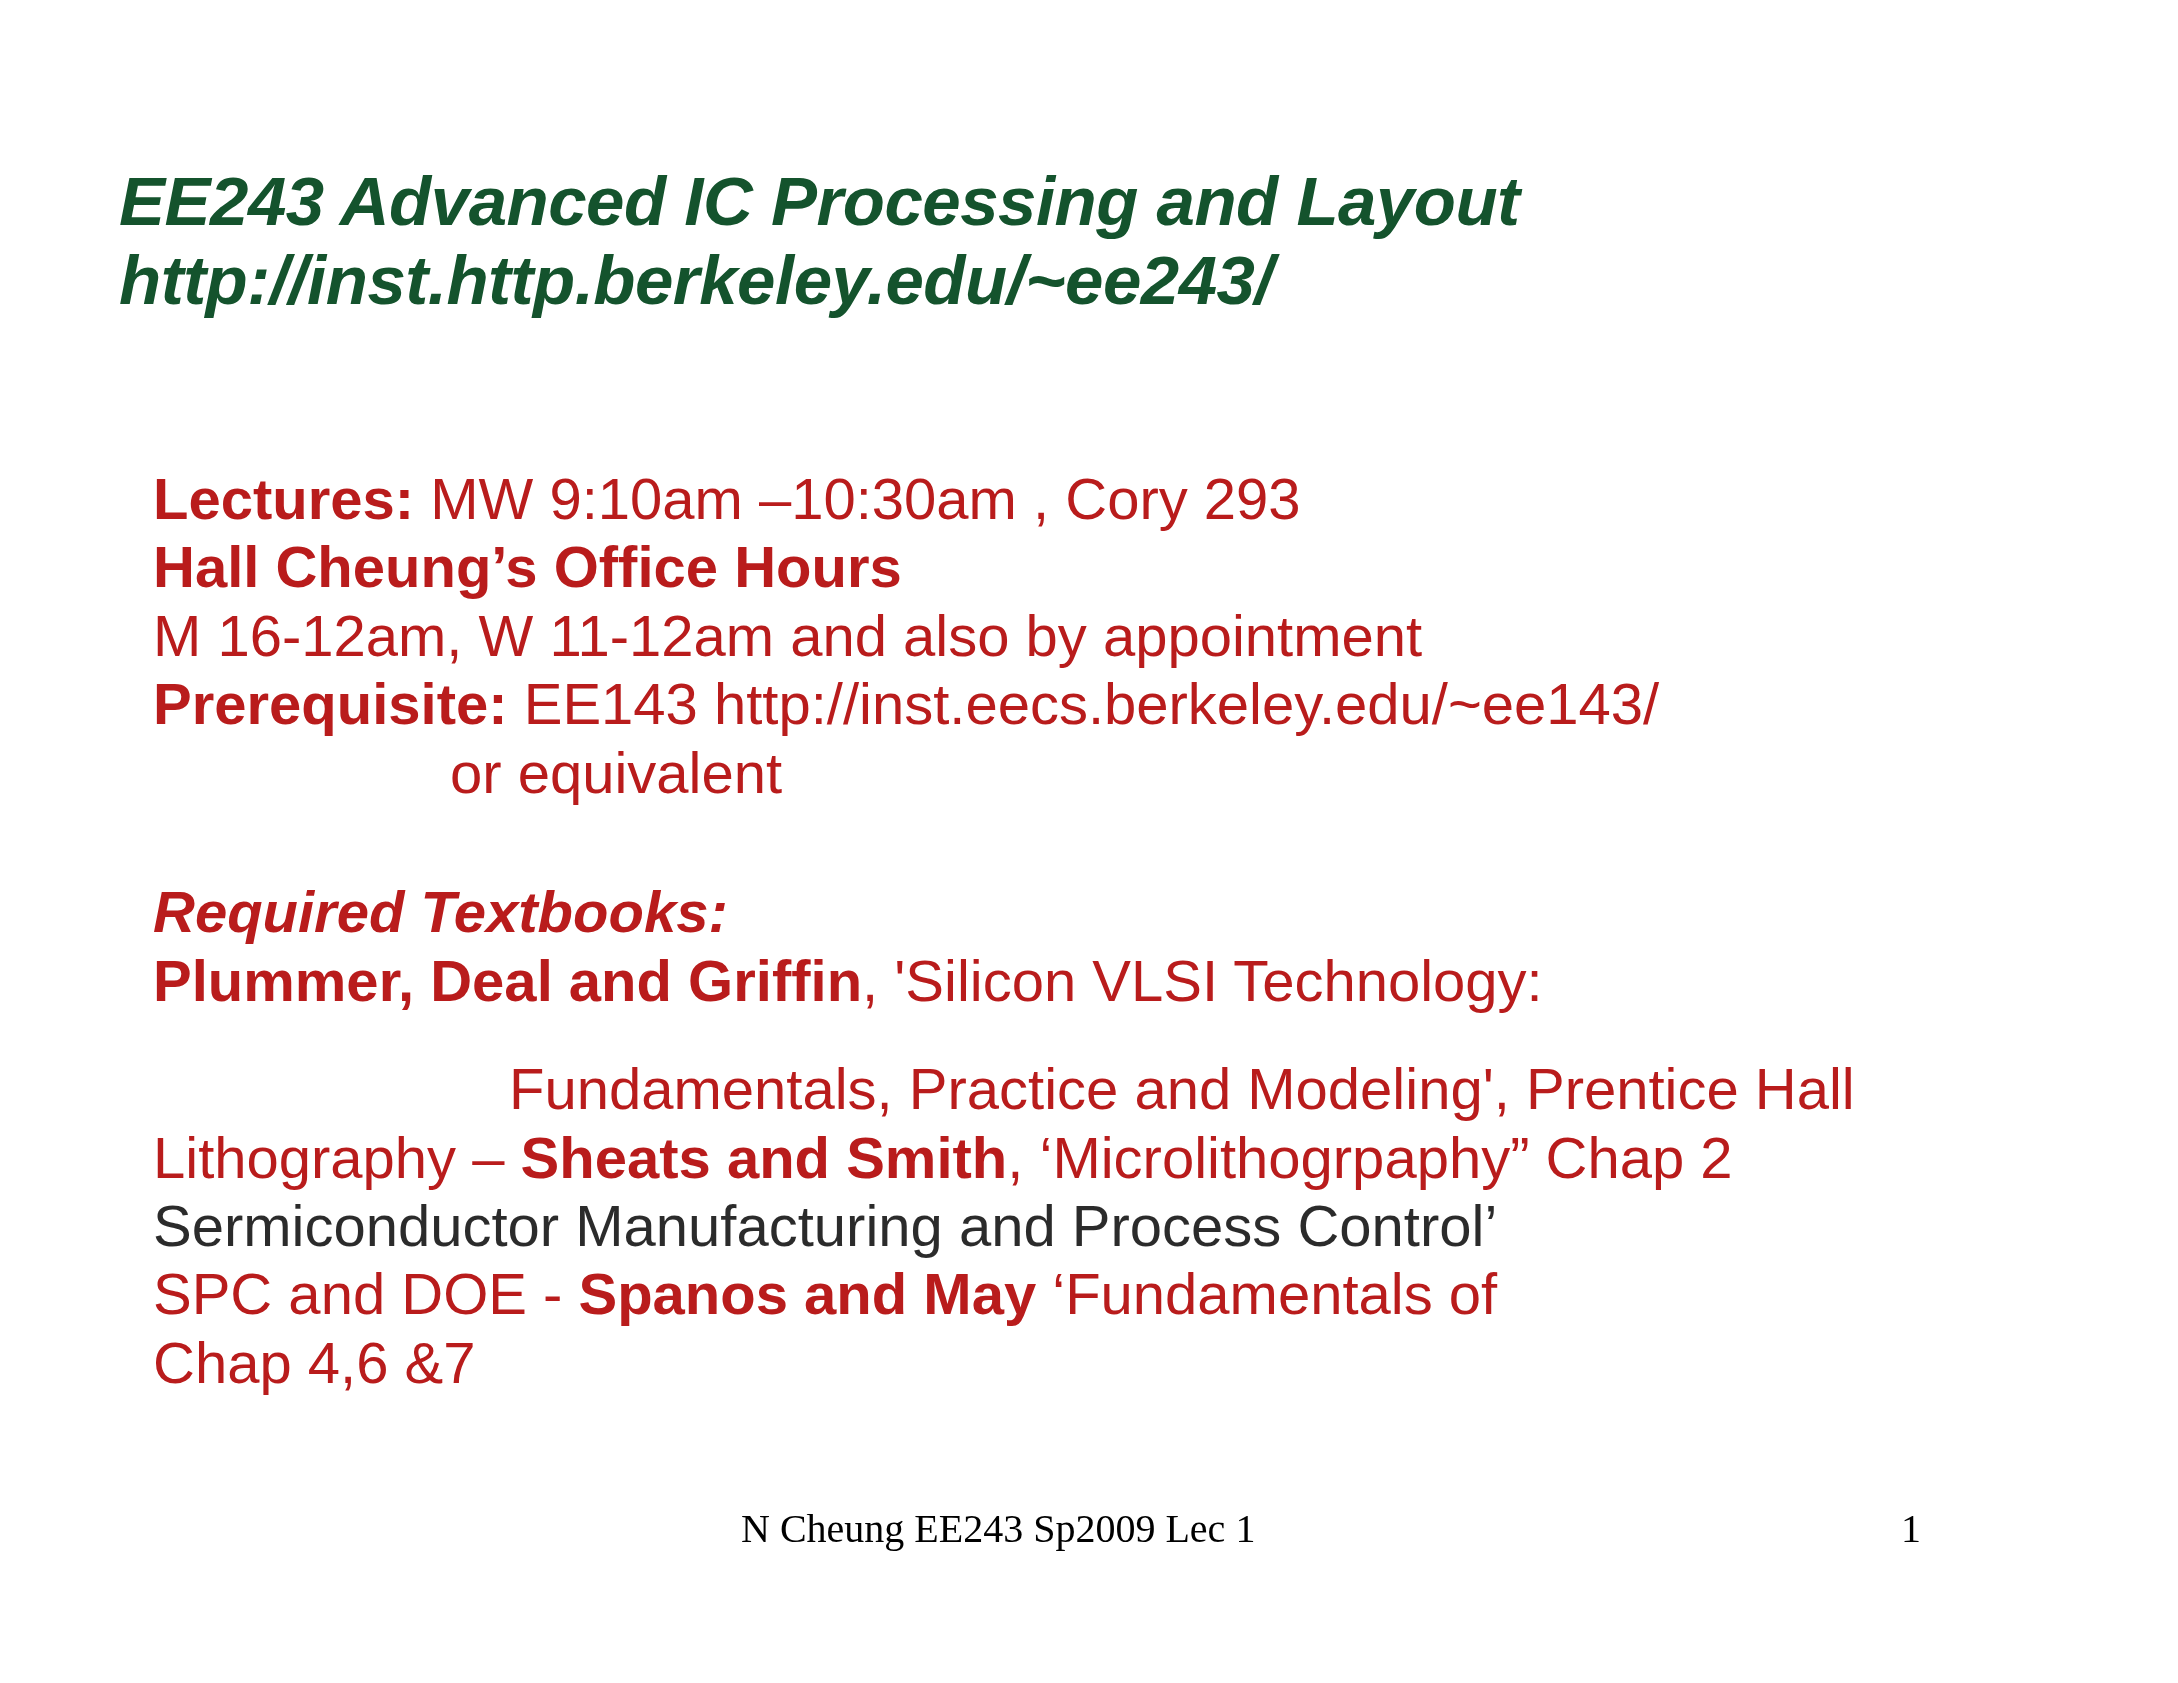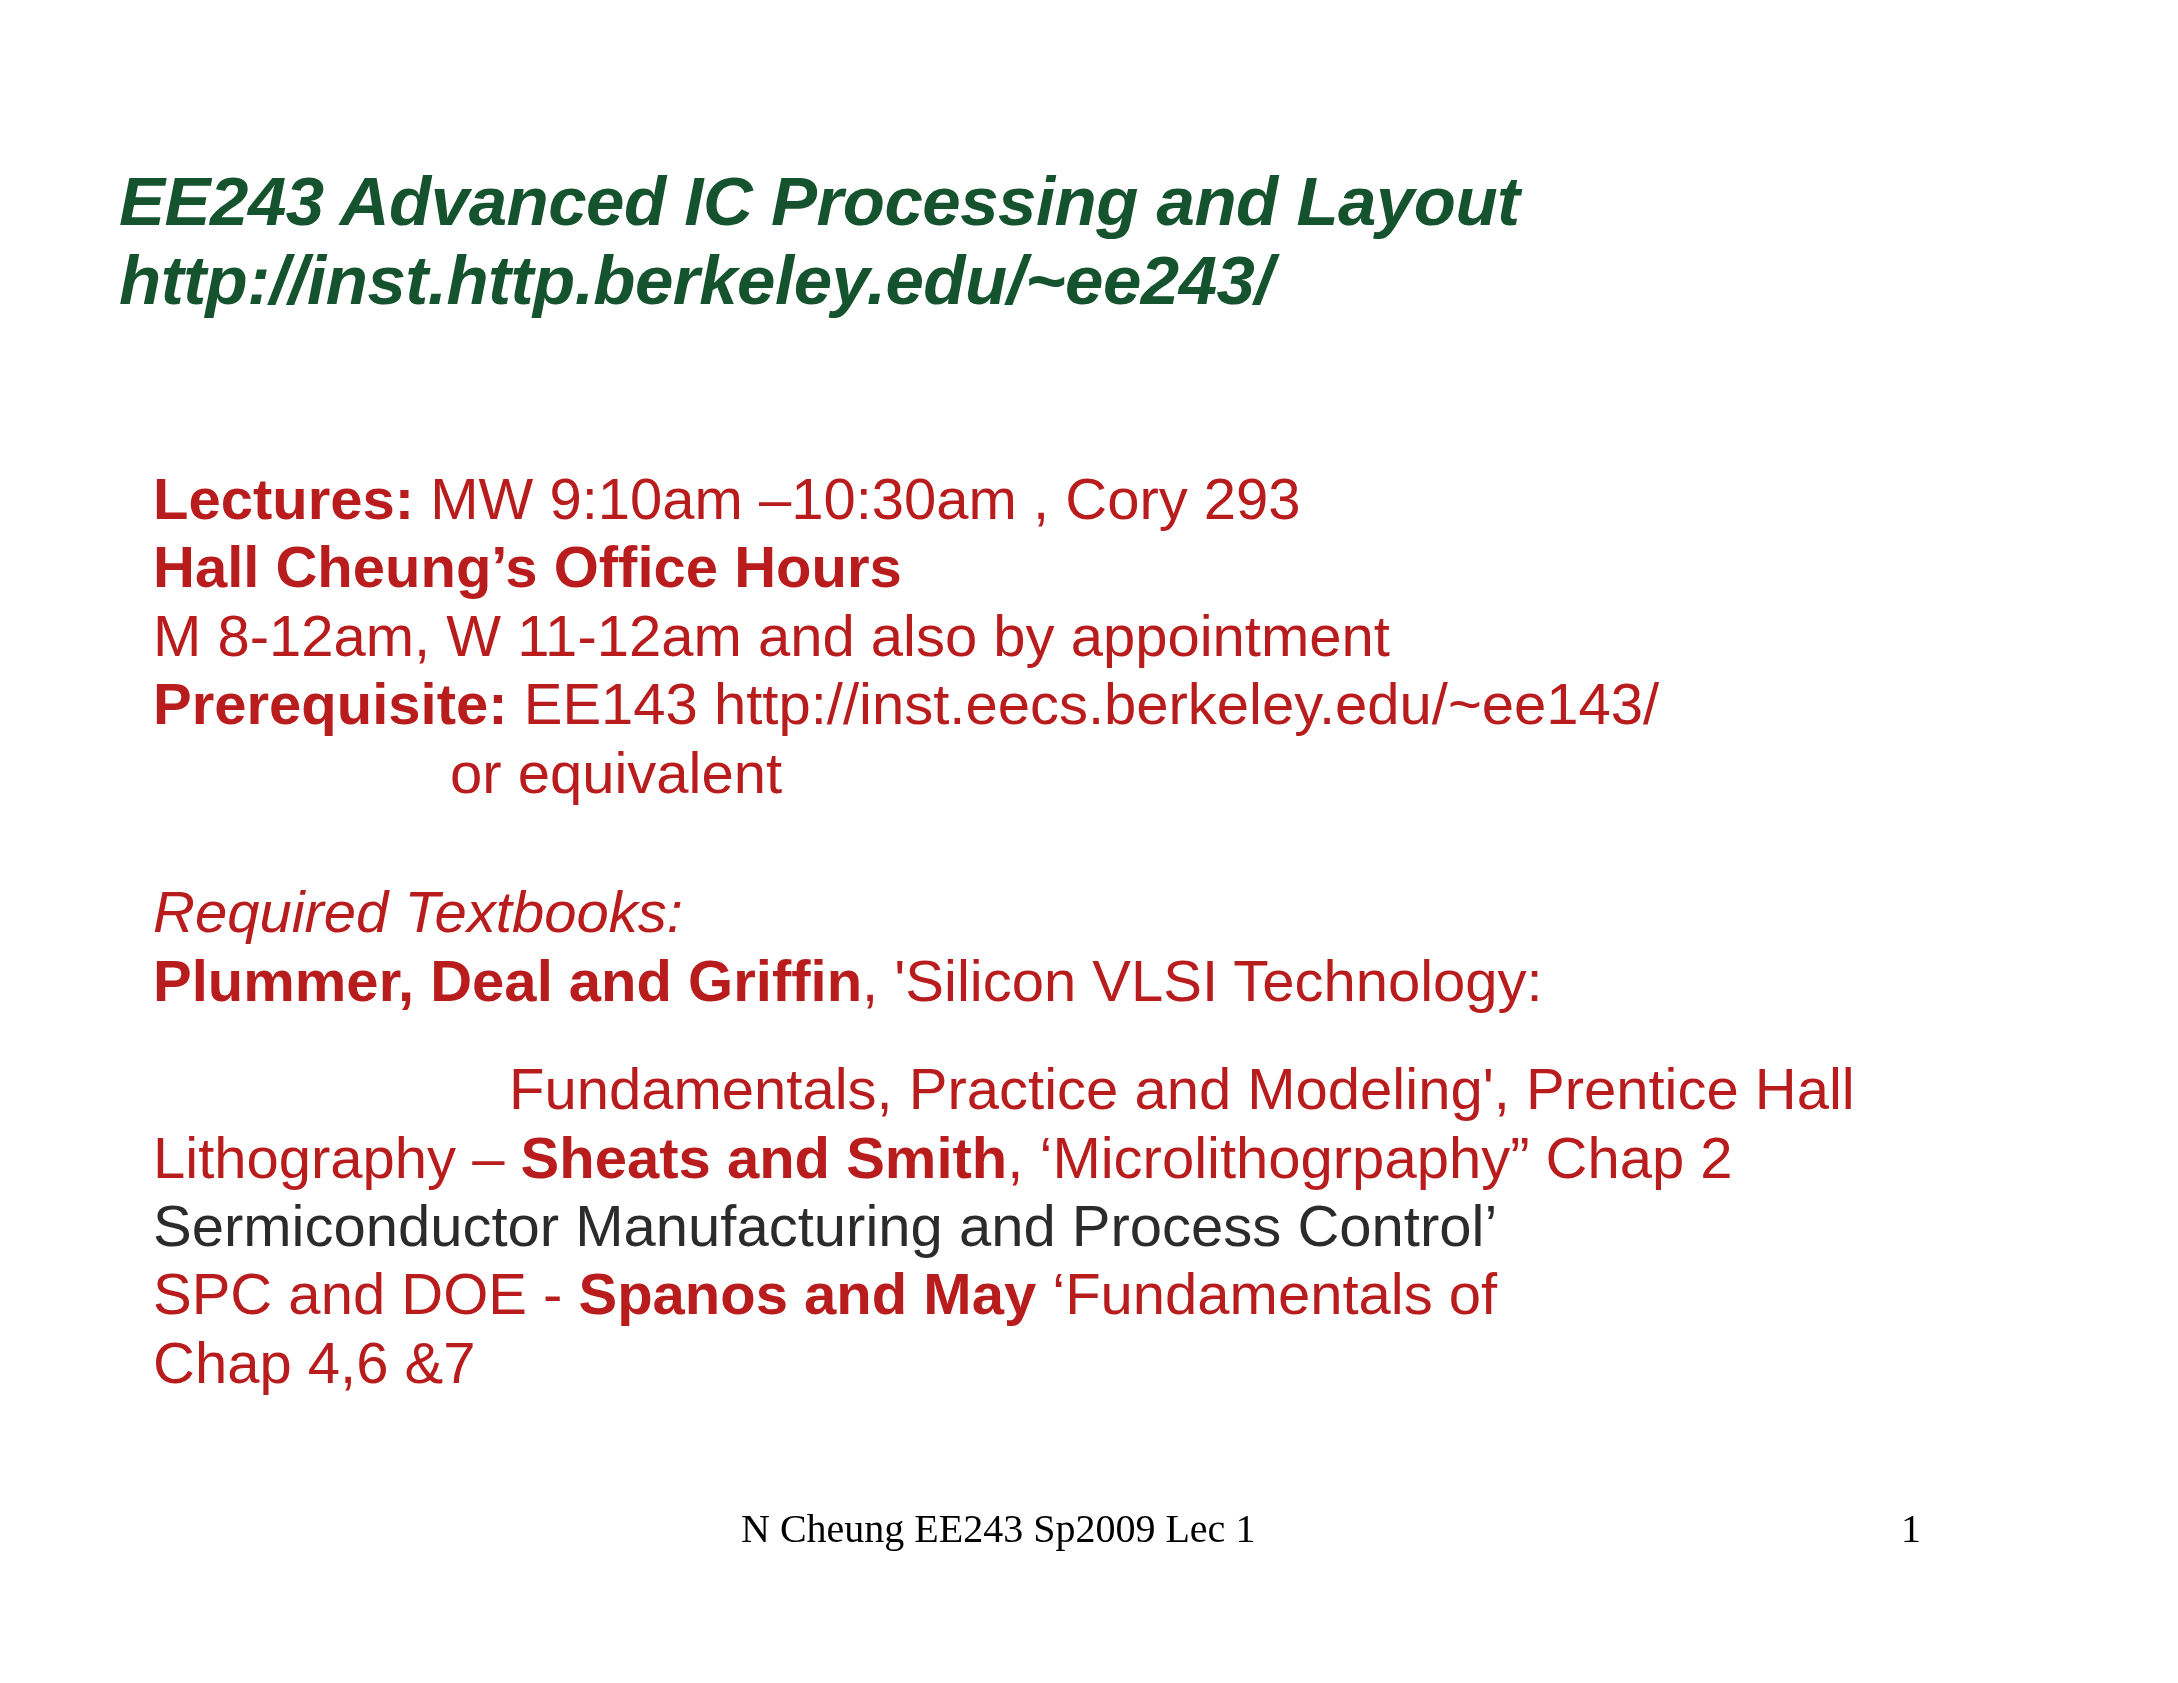--- a/index.html
+++ b/index.html
@@ -43,21 +43,21 @@
     top: 465px;
     width: 1960px;
   }
   .line {
     font-size: 58px;
     line-height: 1.18;
     color: #b91c1c;
     white-space: nowrap;
   }
   .b { font-weight: bold; }
-  .bi { font-weight: normal; font-style: italic; }
+  .bi { font-weight: bold; font-style: italic; }
   .indent-lg { padding-left: 356px; margin-top: 40px; }
   .indent-md { padding-left: 297px; }
   .spacer {
     height: 71px;
   }
   .fade {
     color: #1a1a1a;
     opacity: 0.92;
   }
   .footer {
@@ -96,21 +96,21 @@
   </div>
 
   <div class="body-block">
 
     <div class="line">
       <span class="b">Lectures:</span><span> MW 9:10am –10:30am , Cory 293</span>
     </div>
 
     <div class="line b">Hall Cheung’s  Office Hours</div>
 
-    <div class="line">M 8-12am, W 11-12am and  also by appointment</div>
+    <div class="line">M 16-12am, W 11-12am and  also by appointment</div>
 
     <div class="line">
       <span class="b">Prerequisite:</span><span> EE143  http://inst.eecs.berkeley.edu/~ee143/</span>
     </div>
 
     <div class="line indent-md">or equivalent</div>
 
     <div class="spacer"></div>
 
     <div class="line bi">Required Textbooks:</div>

